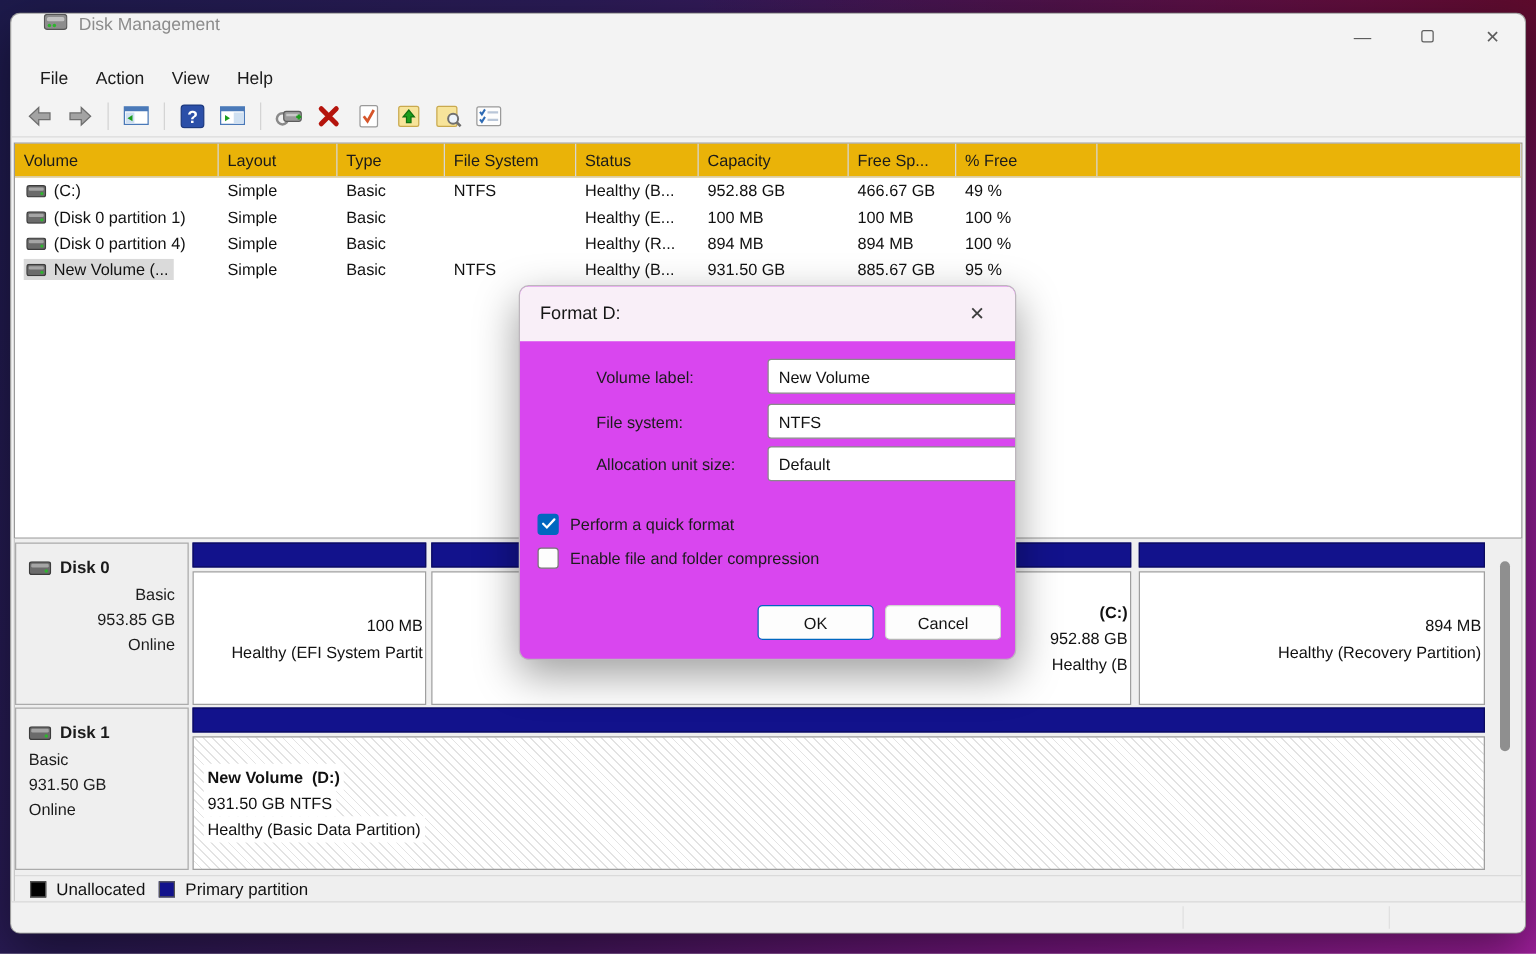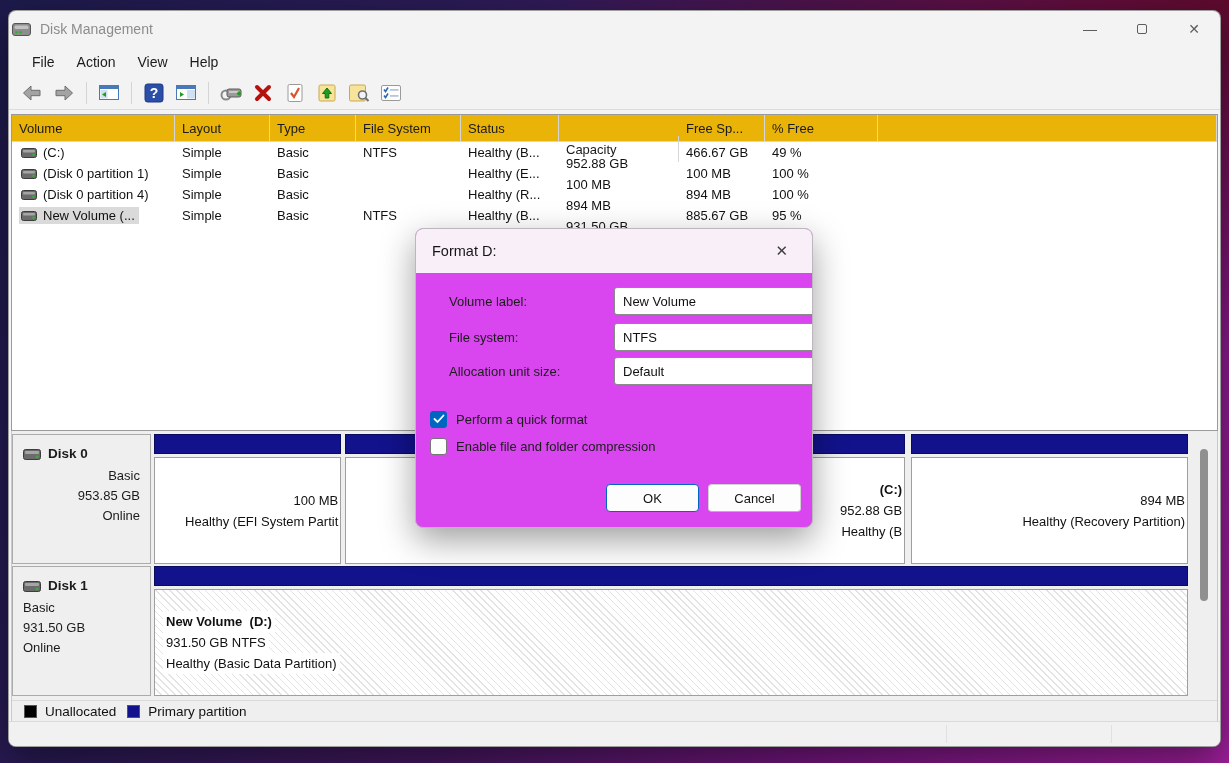--- a/index.html
+++ b/index.html
@@ -10,21 +10,21 @@
       radial-gradient(130% 110% at 100% 0%, rgba(92,10,40,.95), rgba(92,10,40,0) 42%),
       linear-gradient(118deg,#1d1a4b 0%,#2a1b55 28%,#45175f 52%,#76167f 75%,#a01f9c 100%);
     position:relative;
   }
 
   
   .win { position:absolute; left:8px; top:10px; width:1213px; height:737px;
     background:#f3f3f3; border-radius:8px; border:1px solid rgba(0,0,0,.35);
     box-shadow:0 14px 40px rgba(0,0,0,.45); overflow:hidden; }
 
-  .titlebar { height:36px; display:flex; align-items:center; padding-left:3px; }
+  .titlebar { height:36px; display:flex; padding-left:26px; }
   .title-text { font-size:14px; color:#8c8c8c; margin-left:9px; }
   .win-controls { margin-left:auto; display:flex; height:100%; }
   .win-btn { width:52px; display:flex; align-items:center; justify-content:center;
     color:#5d5d5d; font-size:14px; }
   .max-glyph { width:10px; height:10px; border:1.2px solid #5d5d5d; border-radius:2px; display:inline-block; }
 
   .menubar { height:30px; display:flex; align-items:center; padding-left:12px; font-size:14px; color:#1b1b1b; }
   .menu-item { padding:4px 11px; border-radius:4px; }
 
   .toolbar { height:33px; display:flex; align-items:center; padding-left:10px; gap:6px;
@@ -34,21 +34,21 @@
 
   
   .list { position:absolute; left:2px; right:2px; top:103px; height:317px;
     background:#fff; border:1px solid #9a9a9a; font-size:13px; color:#111; }
   .lrow { display:flex; height:21px; align-items:center; }
   .lheader { height:27px; background:#eab308; border-bottom:1px solid #d6d6d6; display:flex; }
   .hcell { display:flex; align-items:center; padding-left:7px; border-right:1px solid #d6d6d6;
     height:100%; font-size:13px; color:#1b1b1b; }
   .cell { padding-left:7px; white-space:nowrap; overflow:hidden; }
   .c0{width:163px;} .c1{width:95px;} .c2{width:86px;} .c3{width:105px;}
-  .c4{width:98px;} .c5{width:120px;margin-top:21px;} .c6{width:86px;} .c7{width:113px;} .cf{flex:1;}
+  .c4{width:98px;} .c5{width:120px;} .c6{width:86px;} .c7{width:113px;} .cf{flex:1;}
   .vol-cell { display:flex; align-items:center; gap:6px; }
   .sel .vol-inner { background:#dadada; }
   .vol-inner { display:flex; align-items:center; gap:6px; padding:1px 4px 1px 2px; }
 
   
   .pane { position:absolute; left:2px; right:2px; top:420px; bottom:25px; background:#efefef;
     border-left:1px solid #c9c9c9; border-right:1px solid #c9c9c9; }
   .diskrow { position:absolute; left:0; height:130px; width:100%; }
   .disk-info { position:absolute; left:0; top:0; width:139px; height:130px; background:#efefef;
     border:1px solid #ababab; padding:9px 10px; font-size:13px; color:#1b1b1b; line-height:20px; }
@@ -76,21 +76,21 @@
   .sb-sep { position:absolute; top:3px; bottom:3px; width:1px; background:#e0e0e0; }
 
   
   .dialog { position:absolute; left:415px; top:228px; width:398px; height:300px;
     background:#d946ef; border:1px solid #bdb6bd; border-radius:8px;
     box-shadow:0 12px 34px rgba(0,0,0,.38); overflow:hidden; }
   .dlg-title { height:44px; background:#f9eff8; display:flex; align-items:center; padding:0 16px; }
   .dlg-title-text { font-size:14.5px; color:#161616; }
   .dlg-close { margin-left:auto; font-size:15px; color:#3e3e3e; padding:4px 8px; border-radius:4px; }
   .dlg-row { position:absolute; left:33px; right:15px; height:28px; display:flex; align-items:center; }
-  .dlg-label { font-size:13px; color:#1c1c1c; }
+  .dlg-label { font-size:13px; color:#1c1c1c;margin-left:28px; }
   .dlg-ctl { position:absolute; left:165px; width:218px; height:28px; background:#fff;
     border:1px solid #8a8a8a; border-radius:3px; display:flex; align-items:center;
     padding:0 8px; font-size:13px; color:#111; }
   .dlg-ctl .chev { margin-left:auto; color:#505050; font-size:12px; }
   .chk-row { position:absolute; left:14px; display:flex; align-items:center; gap:9px; height:20px; }
   .chk { width:17px; height:17px; border-radius:3px; flex:0 0 auto; }
   .chk.on { background:#0067c0; border:1px solid #0067c0; display:flex; align-items:center; justify-content:center; }
   .chk.off { background:#fdfdfd; border:1px solid #767676; }
   .chk-label { font-size:13px; color:#1c1c1c; }
   .dlg-btn { position:absolute; height:28px; width:93px; border-radius:4px; background:#fdfdfd;

